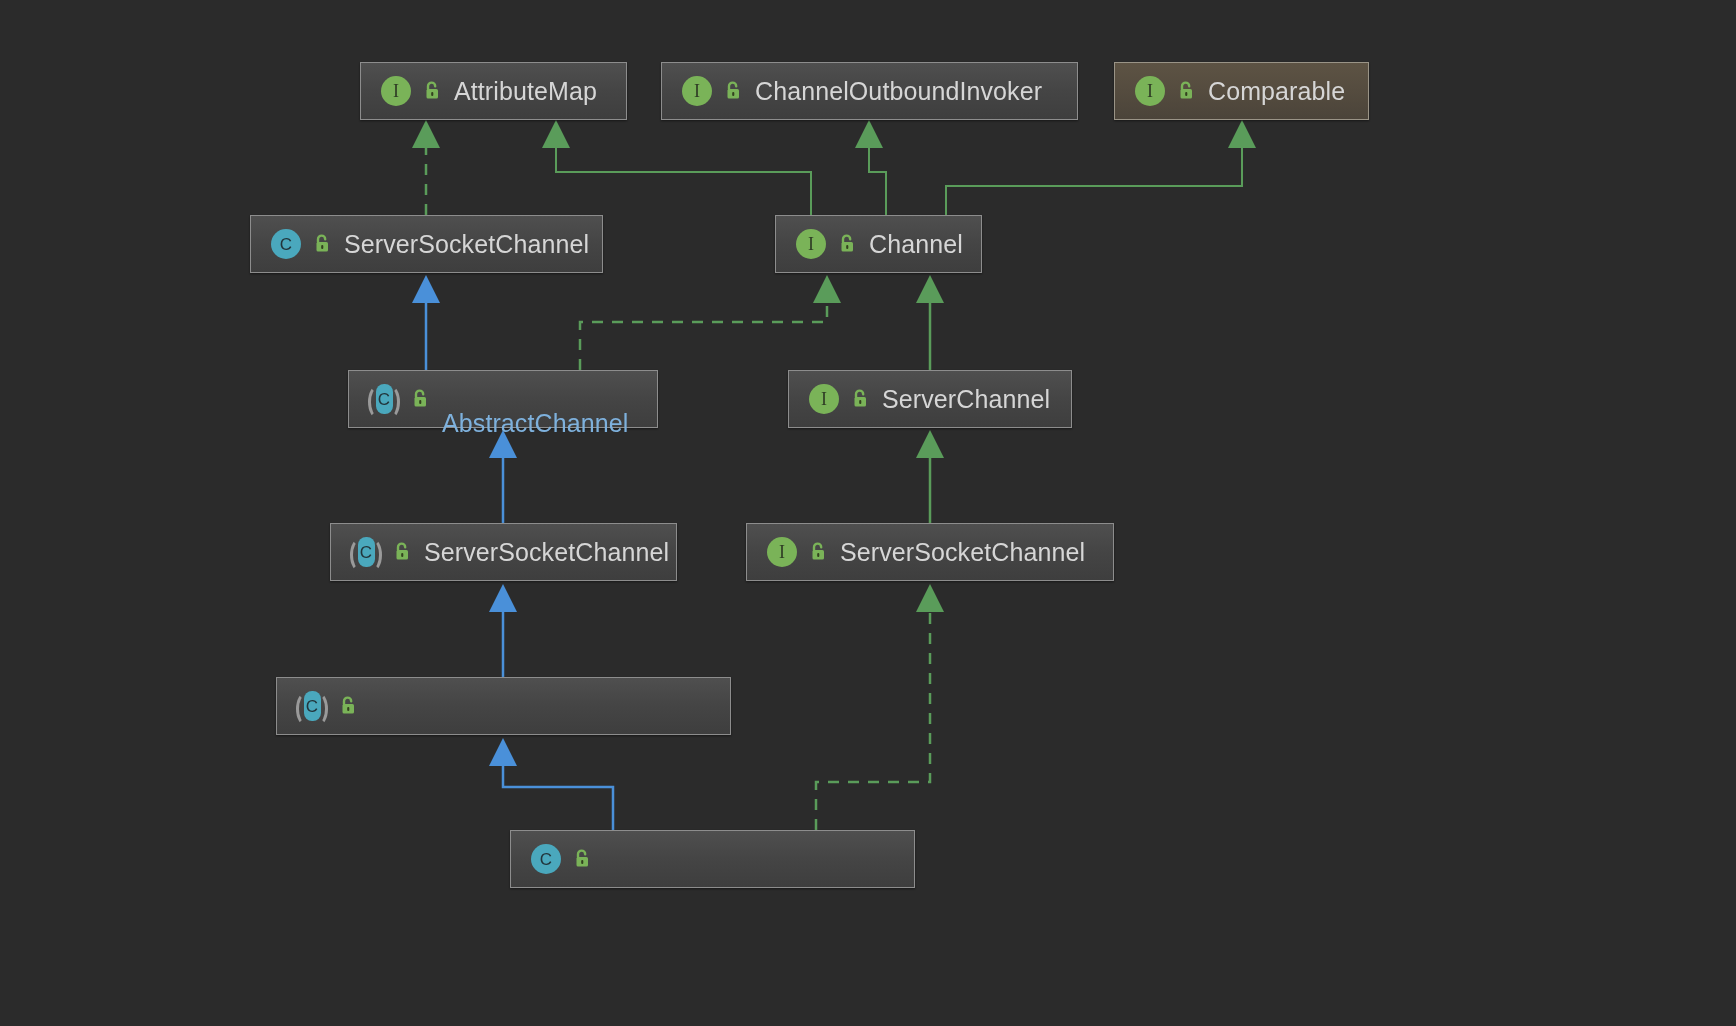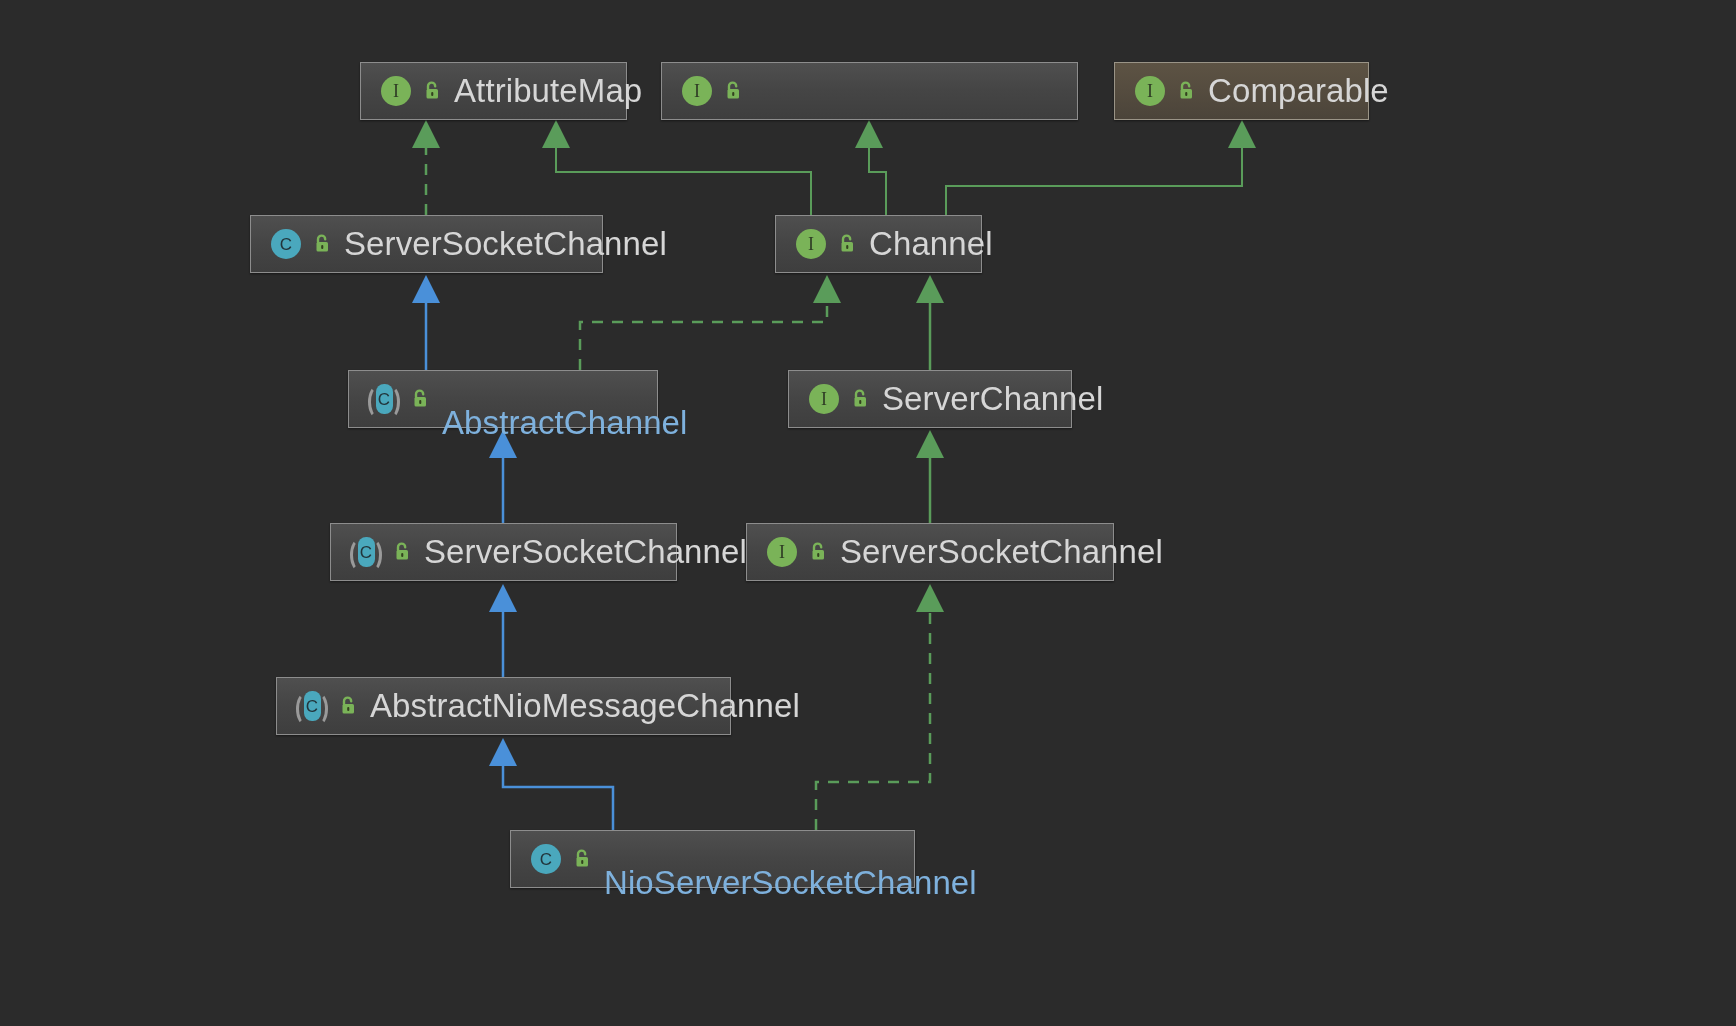--- a/index.html
+++ b/index.html
@@ -47,21 +47,21 @@
     background: linear-gradient(to bottom, #4f4f4f 0%, #454545 48%, #3e3e3e 100%);
     box-shadow: 0 1px 2px rgba(0,0,0,0.45);
     white-space: nowrap;
   }
   .uml-node.highlighted {
     border: 1px solid #9a9487;
     background: linear-gradient(to bottom, #5d5344 0%, #554c3f 48%, #4b443a 100%);
   }
 
   .node-label {
-    font-size: 33px;
+    font-size: 25px;
     letter-spacing: 0.1px;
     color: #d6d6d6;
     margin-left: 12px;
   }
   .node-label.project {
     color: #7eb1dd;
     margin-top: 48px;
   }
 
   
@@ -261,20 +261,21 @@
     <span class="type-icon interface">
       <span class="glyph">I</span>
     </span>
     <span class="vis-icon">
       <svg width="20" height="22" viewBox="0 0 20 22">
         <path d="M6 9 V6.2 A3.6 3.6 0 0 1 13.2 6.2" fill="none" stroke="#7ab358" stroke-width="2.4" stroke-linecap="round"></path>
         <rect x="4.5" y="9" width="11.5" height="9.5" rx="1.6" fill="#7ab358"></rect>
         <rect x="9.2" y="12" width="2.1" height="4" rx="1" fill="#33421f"></rect>
       </svg>
     </span>
+    <span class="node-label">ChannelOutboundInvoker</span>
   </div>
 
   <div class="uml-node highlighted" style="left:1114px; top:62px; width:255px;">
     <span class="type-icon interface">
       <span class="glyph">I</span>
     </span>
     <span class="vis-icon">
       <svg width="20" height="22" viewBox="0 0 20 22">
         <path d="M6 9 V6.2 A3.6 3.6 0 0 1 13.2 6.2" fill="none" stroke="#7ab358" stroke-width="2.4" stroke-linecap="round"></path>
         <rect x="4.5" y="9" width="11.5" height="9.5" rx="1.6" fill="#7ab358"></rect>
@@ -378,30 +379,28 @@
       <span class="arc-r"></span>
       <span class="glyph">C</span>
     </span>
     <span class="vis-icon">
       <svg width="20" height="22" viewBox="0 0 20 22">
         <path d="M6 9 V6.2 A3.6 3.6 0 0 1 13.2 6.2" fill="none" stroke="#7ab358" stroke-width="2.4" stroke-linecap="round"></path>
         <rect x="4.5" y="9" width="11.5" height="9.5" rx="1.6" fill="#7ab358"></rect>
         <rect x="9.2" y="12" width="2.1" height="4" rx="1" fill="#33421f"></rect>
       </svg>
     </span>
-    <span class="node-label">AbstractNioMessageChannel</span>
   </div>
 
   <div class="uml-node" style="left:510px; top:830px; width:405px;">
     <span class="type-icon klass">
       <span class="glyph">C</span>
     </span>
     <span class="vis-icon">
       <svg width="20" height="22" viewBox="0 0 20 22">
         <path d="M6 9 V6.2 A3.6 3.6 0 0 1 13.2 6.2" fill="none" stroke="#7ab358" stroke-width="2.4" stroke-linecap="round"></path>
         <rect x="4.5" y="9" width="11.5" height="9.5" rx="1.6" fill="#7ab358"></rect>
         <rect x="9.2" y="12" width="2.1" height="4" rx="1" fill="#33421f"></rect>
       </svg>
     </span>
-    <span class="node-label project">NioServerSocketChannel</span>
   </div>
 
 </div>
 
 </body></html>

